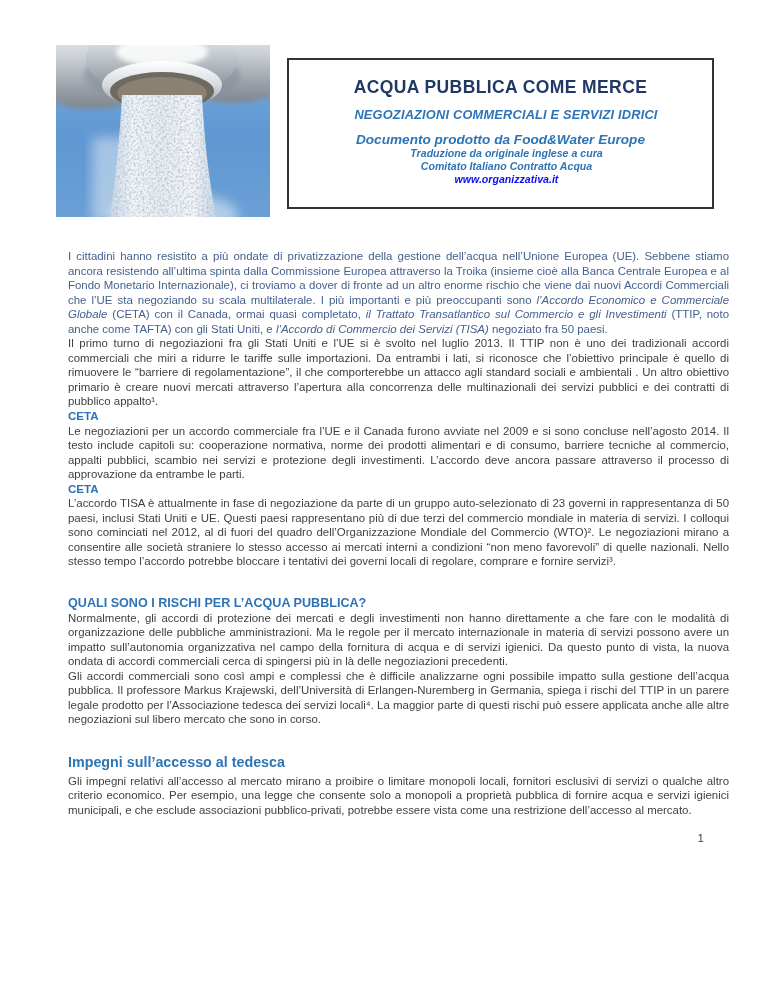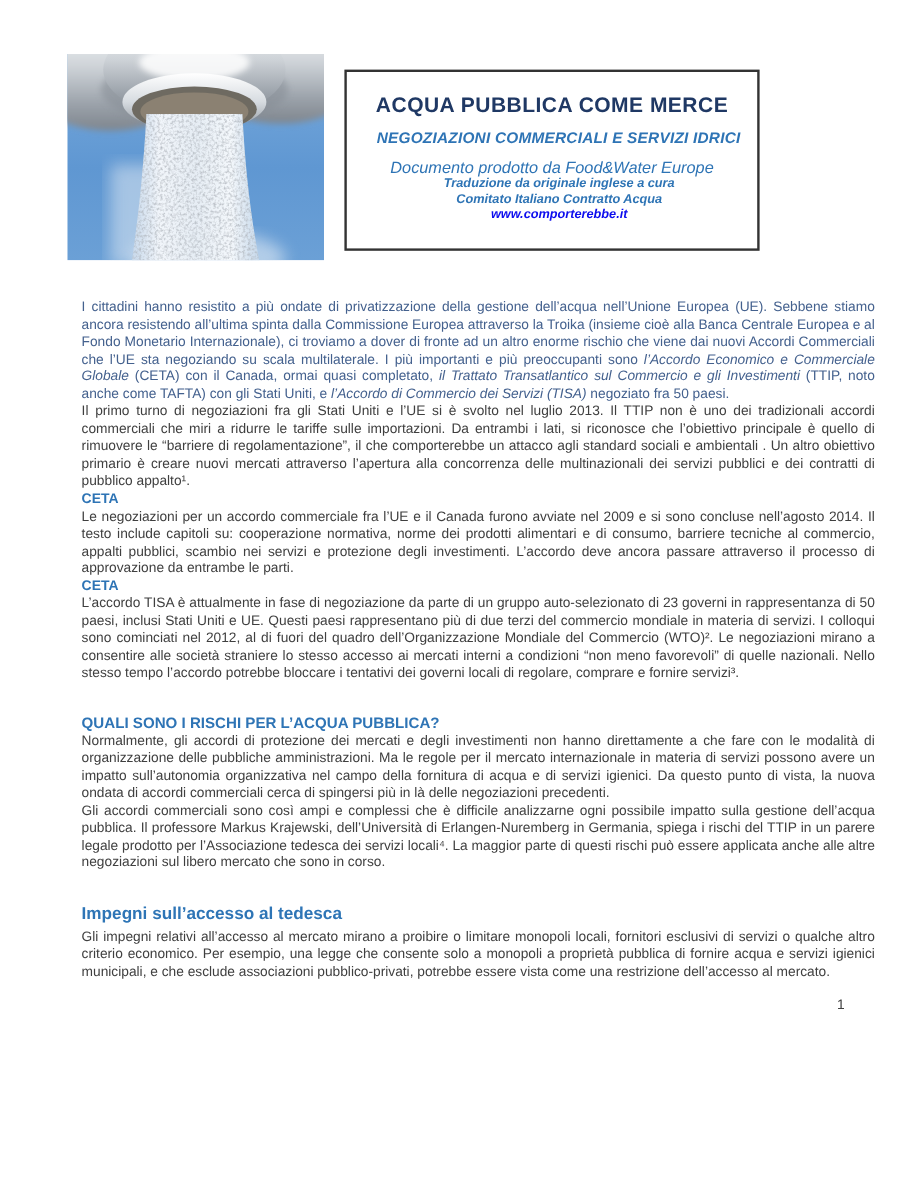--- a/index.html
+++ b/index.html
@@ -7,33 +7,33 @@
   body {
     width:768px; height:994px; position:relative; overflow:hidden;
     font-family:"Liberation Sans","DejaVu Sans",sans-serif;
   }
   
   .photo {
     position:absolute; left:56px; top:45px; width:214px; height:172px;
     overflow:hidden;
   }
   .titlebox {
-    position:absolute; left:287px; top:58px; width:346px; height:151px;
+    position:absolute; left:287px; top:58px; width:427px; height:151px;
     border:2px solid #333333; background:#ffffff; text-align:center;
   }
   .tb-title {
     margin-top:17px; font-size:17.5px; font-weight:bold; color:#1F3864;
     letter-spacing:0.4px;
   }
   .tb-sub {
     margin-top:9px; font-size:12.8px; font-weight:bold; font-style:italic;
     color:#2E74B5; letter-spacing:0.2px;padding-left:11px;
   }
   .tb-doc {
-    margin-top:10px; font-size:13.6px; font-weight:normal; font-style:italic;
+    margin-top:10px; font-size:13.6px; font-weight:bold; font-style:italic;
     color:#2E74B5;
   }
   .tb-note {
     font-size:10.6px; font-weight:bold; font-style:italic;
     color:#2E74B5; line-height:13px;padding-left:12px;
   }
   .tb-url {
     font-size:10.6px; font-weight:bold; font-style:italic; color:#0d0dee;
     line-height:13px; text-decoration:none; display:inline-block;
   }
@@ -119,21 +119,21 @@
   </svg>
 </div>
 
 <div class="titlebox">
   <div class="tb-title">ACQUA PUBBLICA COME MERCE</div>
   <div class="tb-sub">NEGOZIAZIONI COMMERCIALI E  SERVIZI  IDRICI</div>
   <div class="tb-doc">Documento prodotto da Food&amp;Water Europe</div>
   <div class="tb-note">
     <div>Traduzione da originale inglese a cura</div>
     <div>Comitato Italiano Contratto Acqua</div>
-    <a class="tb-url" href="#">www.comporterebbe.it</a>
+    <a class="tb-url" href="#">www.organizzativa.it</a>
   </div>
 </div>
 
 <div class="main">
 
   <p class="body intro"><span>I cittadini hanno resistito a più ondate di privatizzazione della gestione dell’acqua nell’Unione Europea (UE). Sebbene stiamo ancora resistendo all’ultima spinta dalla Commissione Europea attraverso la Troika (insieme cioè alla Banca Centrale Europea e al Fondo Monetario Internazionale), ci troviamo a dover di fronte ad un altro enorme rischio che viene dai nuovi Accordi Commerciali che l’UE sta negoziando su scala multilaterale. I più importanti e più preoccupanti sono </span><span class="it">l’Accordo Economico e Commerciale Globale</span><span> (CETA) con il Canada, ormai quasi completato, </span><span class="it">il Trattato Transatlantico sul Commercio e gli Investimenti</span><span> (TTIP, noto anche come TAFTA) con gli Stati Uniti, e </span><span class="it">l’Accordo di Commercio dei Servizi (TISA)</span><span> negoziato fra 50 paesi.</span></p>
 
 
   <p class="body">Il primo turno di negoziazioni fra gli Stati Uniti e l’UE si è svolto nel  luglio 2013. Il TTIP non è uno dei tradizionali accordi commerciali che miri a ridurre le tariffe sulle importazioni. Da entrambi i lati, si riconosce che l’obiettivo principale è quello di rimuovere le “barriere di regolamentazione”, il che comporterebbe un attacco agli standard sociali e ambientali . Un altro obiettivo primario è creare nuovi mercati attraverso l’apertura alla concorrenza delle multinazionali dei servizi pubblici e dei contratti di pubblico appalto¹.</p>
 

